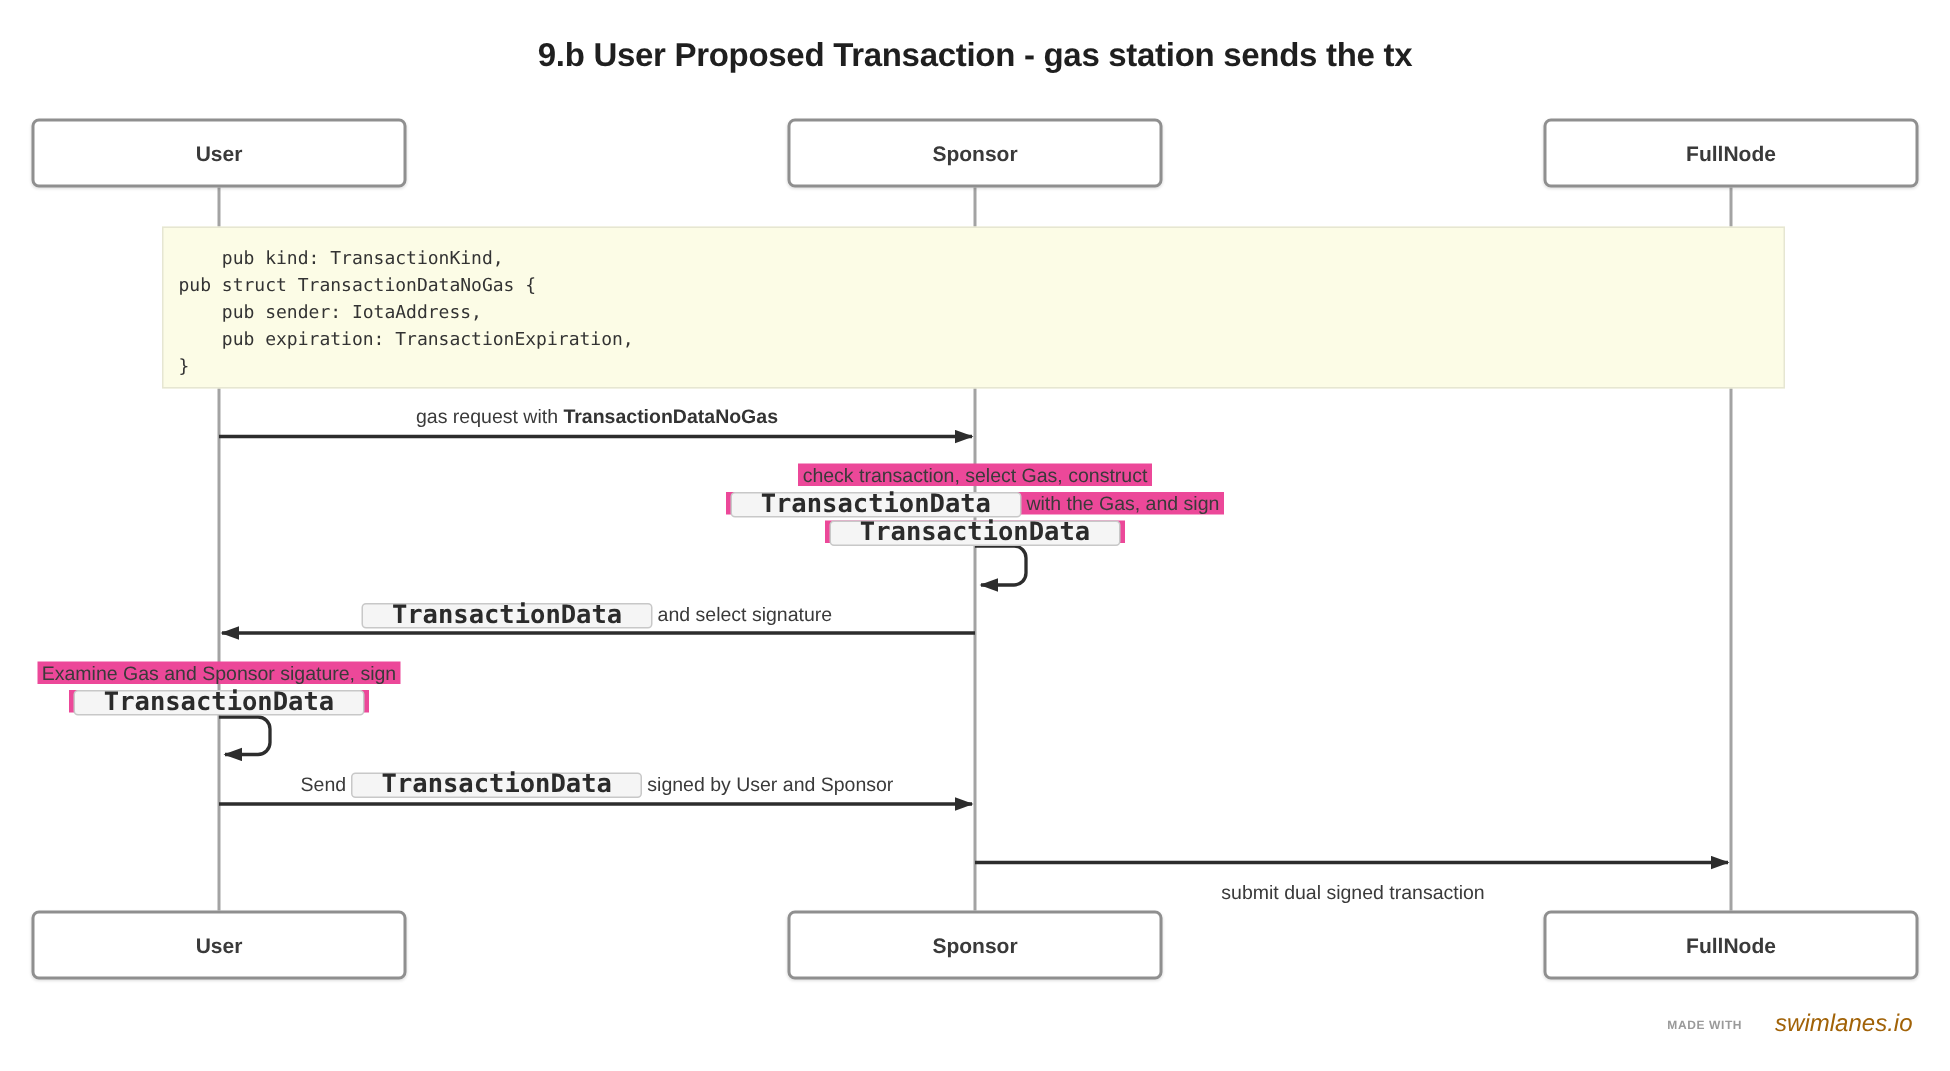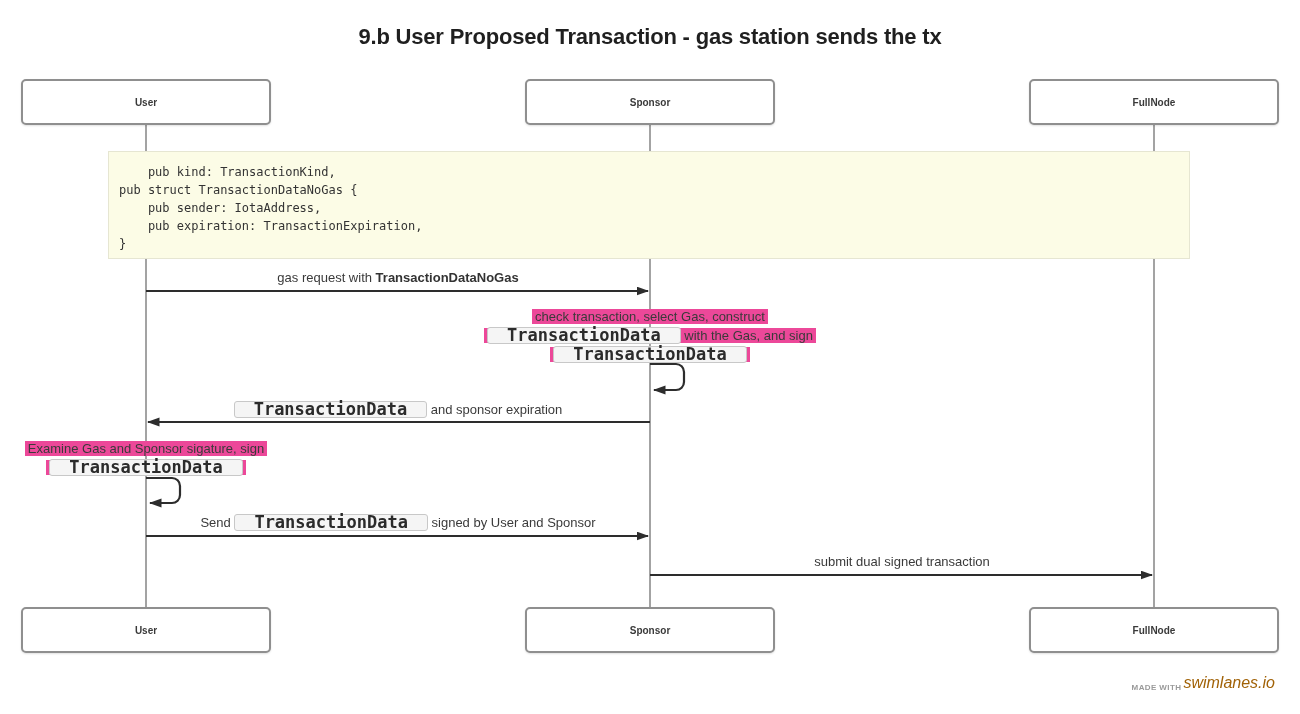--- a/index.html
+++ b/index.html
@@ -26,21 +26,21 @@
     position: absolute;
     width: 246px;
     height: 42px;
     background: #ffffff;
     border: 2px solid #8f8f8f;
     border-radius: 5px;
     box-shadow: 0 1px 2px rgba(0,0,0,0.12);
     display: flex;
     align-items: center;
     justify-content: center;
-    font-size: 10px;
+    font-size: 14px;
     font-weight: bold;
     color: #3a3a3a;
     z-index: 3;
   }
   .codeblock {
     position: absolute;
     left: 108px; top: 151px;
     width: 1082px; height: 108px;
     background: #fcfce6;
     border: 1px solid #e6e6d2;
@@ -77,22 +77,22 @@
     font-weight: bold;
     font-size: 17px;
     line-height: 15px;
     color: #2b2b2b;
     vertical-align: -1px;
   }
   .footer {
     position: absolute;
     right: 25px; top: 674px;
     display: flex;
-    align-items: flex-end;
-    gap: 2px;
+    align-items: center;
+    gap: 22px;
     z-index: 3;
   }
   .footer .madewith {
     font-size: 8px;
     letter-spacing: 0.4px;
     text-transform: uppercase;
     color: #9a9a9a;
     font-weight: bold;
   }
   .footer .brand {
@@ -153,33 +153,33 @@
     <span>gas request with </span><b>TransactionDataNoGas</b>
   </div>
 
   <div class="msg-label" style="left:450px; top:307px; width:400px;">
     <div class="note-line"><span class="bg">check transaction, select Gas, construct</span></div>
     <div class="note-line"><span class="bg"><span class="chip">TransactionData</span><span> with the Gas, and sign</span></span></div>
     <div class="note-line"><span class="bg"><span class="chip">TransactionData</span></span></div>
   </div>
 
   <div class="msg-label" style="left:146px; top:401px; width:504px;">
-    <span class="chip">TransactionData</span><span> and sponsor expiration</span>
+    <span class="chip">TransactionData</span><span> and select signature</span>
   </div>
 
   <div class="msg-label" style="left:16px; top:439px; width:260px;">
     <div class="note-line"><span class="bg">Examine Gas and Sponsor sigature, sign</span></div>
     <div class="note-line"><span class="bg"><span class="chip">TransactionData</span></span></div>
   </div>
 
   <div class="msg-label" style="left:146px; top:514px; width:504px;">
     <span>Send </span><span class="chip">TransactionData</span><span> signed by User and Sponsor</span>
   </div>
 
-  <div class="msg-label" style="left:650px; top:553px; width:504px;">
+  <div class="msg-label" style="left:650px; top:586px; width:504px;">
     <span>submit dual signed transaction</span>
   </div>
 
   <div class="actor" style="left:21px; top:607px;">
     <span>User</span>
   </div>
   <div class="actor" style="left:525px; top:607px;">
     <span>Sponsor</span>
   </div>
   <div class="actor" style="left:1029px; top:607px;">

